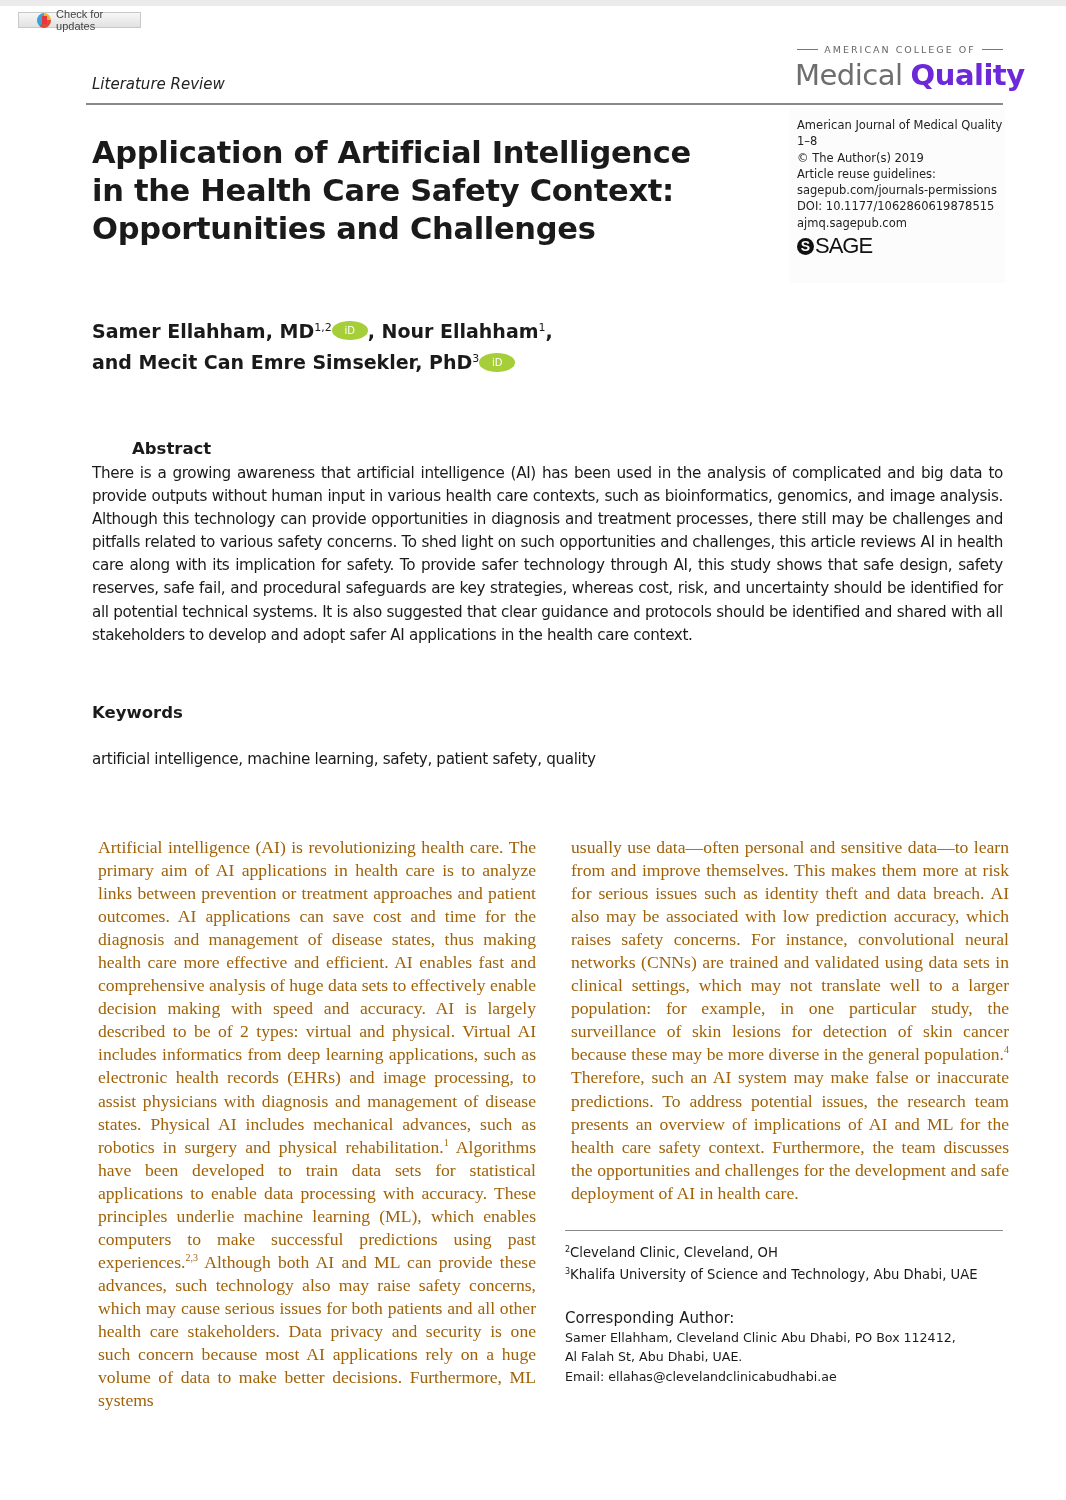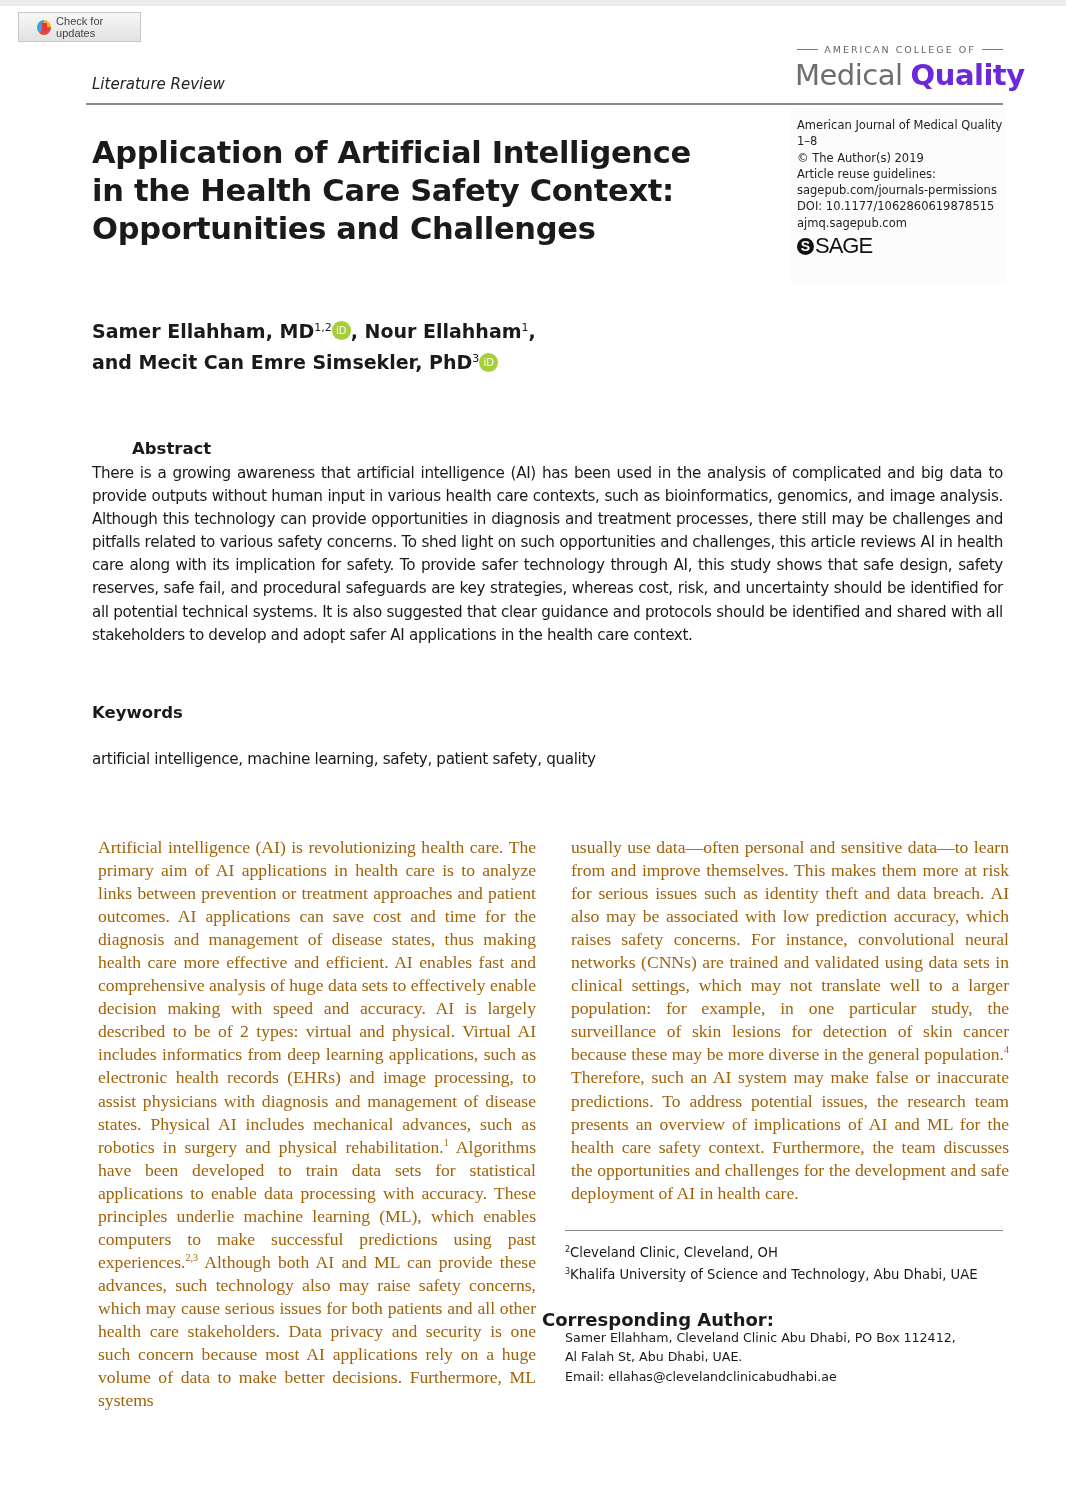--- a/index.html
+++ b/index.html
@@ -2,21 +2,21 @@
 <html><head>
 <meta charset="utf-8">
 <style>
   html, body { margin: 0; padding: 0; }
   body {
     width: 1066px; height: 1500px; background: #ffffff; position: relative; overflow: hidden;
     color: #1a1a1a;
   }
   .topbar { position: absolute; left: 0; top: 0; width: 1066px; height: 6px; background: #ebebeb; }
   .check-updates {
-    position: absolute; left: 18px; top: 12px; width: 123px; height: 30px;
+    position: absolute; left: 18px; top: 12px; width: 123px; height: 16px;
     background: linear-gradient(#f7f7f7, #e2e2e2); border: 1px solid #c8c8c8; box-sizing: border-box;
     display: flex; align-items: center; gap: 5px; padding-left: 18px; cursor: pointer;
     font-family: "Liberation Sans", sans-serif; font-size: 11px; color: #444;
   }
   .cfu-icon { width: 15px; height: 15px; border-radius: 50%; background: conic-gradient(#f2b233 0 25%, #e04a3a 25% 60%, #3aa3d9 60% 100%); position: relative; }
   .cfu-icon::after { content: ""; position: absolute; left: 5px; top: 3px; width: 5px; height: 8px; background: #e8363a; }
 
   .section-label {
     position: absolute; left: 92px; top: 75px; font-family: "DejaVu Sans", sans-serif; font-style: italic;
     font-size: 15px; color: #222;
@@ -52,21 +52,21 @@
   .title {
     position: absolute; left: 92px; top: 134px; width: 640px; margin: 0;
     font-family: "DejaVu Sans", sans-serif; font-weight: bold; font-size: 30.5px; line-height: 38px; color: #1a1a1a;
     letter-spacing: -0.3px;
   }
   .authors {
     position: absolute; left: 92px; top: 314px; font-family: "DejaVu Sans", sans-serif; font-weight: bold;
     font-size: 19px; line-height: 28px; color: #1a1a1a;
   }
   .authors sup { font-size: 11px; font-weight: normal; }
-  .orcid { display: inline-block; width: 19px; height: 19px; border-radius: 50%; background: #a6ce39; color: #fff;
+  .orcid { display: inline-block; width: 36px; height: 19px; border-radius: 50%; background: #a6ce39; color: #fff;
     font-size: 10px; font-weight: normal; text-align: center; line-height: 19px; vertical-align: 4px; cursor: pointer; }
 
   .abs-head { position: absolute; left: 92px; top: 439px; font-family: "DejaVu Sans", sans-serif; font-weight: bold; font-size: 16.5px; margin-left: 40px; }
   .abs-body {
     position: absolute; left: 92px; top: 462px; width: 911px; font-family: "DejaVu Sans", sans-serif; font-size: 15.2px;
     line-height: 23.1px; text-align: justify; letter-spacing: -0.35px; margin: 0;
   }
   .kw-head { position: absolute; left: 92px; top: 703px; font-family: "DejaVu Sans", sans-serif; font-weight: bold; font-size: 16.5px; }
   .kw-body { position: absolute; left: 92px; top: 726px; font-family: "DejaVu Sans", sans-serif; font-size: 15.2px; letter-spacing: -0.35px; margin-top: 24px; }
 
@@ -76,21 +76,21 @@
   }
   .col sup { font-size: 10px; line-height: 0; }
   .col-left { left: 92px; }
   .col-right { left: 565px; }
 
   .fn-rule { position: absolute; left: 565px; top: 1230px; width: 438px; height: 1px; background: #888; }
   .affils {
     position: absolute; left: 565px; top: 1240px; font-family: "DejaVu Sans", sans-serif; font-size: 13.2px; line-height: 19px;
   }
   .affils sup { font-size: 8px; }
-  .corr-head { position: absolute; left: 542px; top: 1309px; font-family: "DejaVu Sans", sans-serif; font-weight: bold; font-size: 18px; }
+  .corr-head { position: absolute; left: 565px; top: 1309px; font-family: "DejaVu Sans", sans-serif; font-weight: normal; font-size: 15px; }
   .corr-body { position: absolute; left: 565px; top: 1328px; font-family: "DejaVu Sans", sans-serif; font-size: 12.6px; line-height: 19.3px; }
 </style>
 </head>
 <body>
 
 <div class="topbar"></div>
 
 <div class="check-updates">
   <span class="cfu-icon"></span>
   <span>Check for updates</span>

